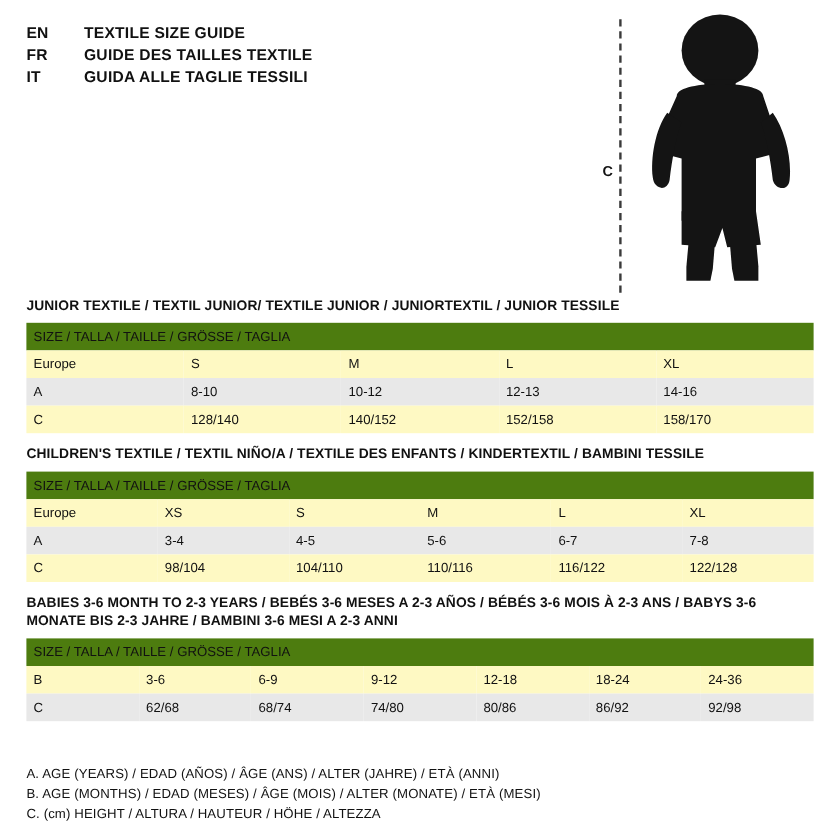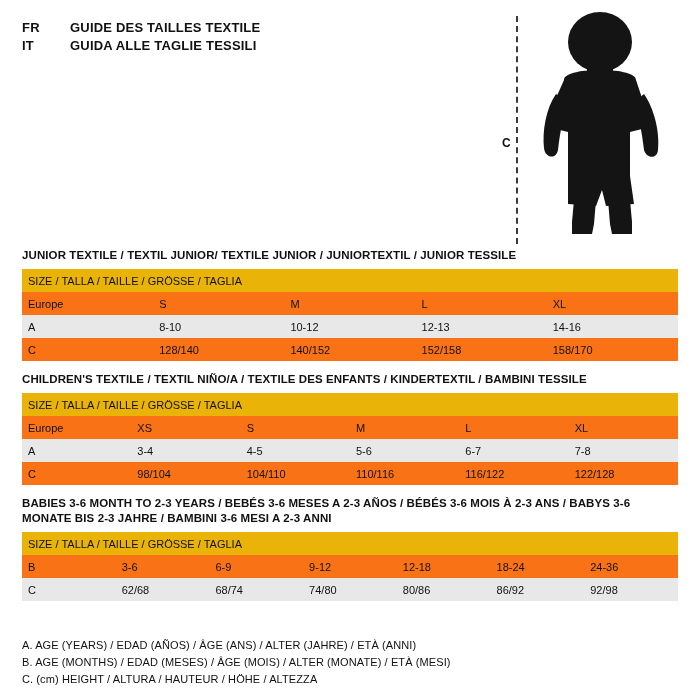--- a/index.html
+++ b/index.html
@@ -98,30 +98,30 @@
     table-layout: fixed;
   }
   table.size-table td {
     font-size: 11px;
     padding: 3px 0 3px 6px;
     color: #111;
     height: 17px;
     vertical-align: middle;
   }
   tr.head-row td {
-    background: #eab308;
+    background: #4d7c0f;
     font-weight: normal;
     font-size: 11px;
     margin-left: 44px;
   }
   tr.alt-row td {
     background: #e8e8e8;
   }
   tr.plain-row td {
-    background: #f97316;
+    background: #fef9c3;
   }
   td.label-col {
     width: 86px;
     padding-left: 6px;
   }
   td.data-col {
     text-align: left;
   }
   .head-span {
     font-size: 11px;
@@ -141,20 +141,24 @@
     line-height: 17px;
     letter-spacing: 0.1px;
   }
 </style>
 </head>
 <body>
 
 <div class="page">
 
   <div class="title-block">
+    <div class="title-row">
+      <span class="title-lang">EN</span>
+      <span class="title-text">TEXTILE SIZE GUIDE</span>
+    </div>
     <div class="title-row">
       <span class="title-lang">FR</span>
       <span class="title-text">GUIDE DES TAILLES TEXTILE</span>
     </div>
     <div class="title-row">
       <span class="title-lang">IT</span>
       <span class="title-text">GUIDA ALLE TAGLIE TESSILI</span>
     </div>
   </div>
 

